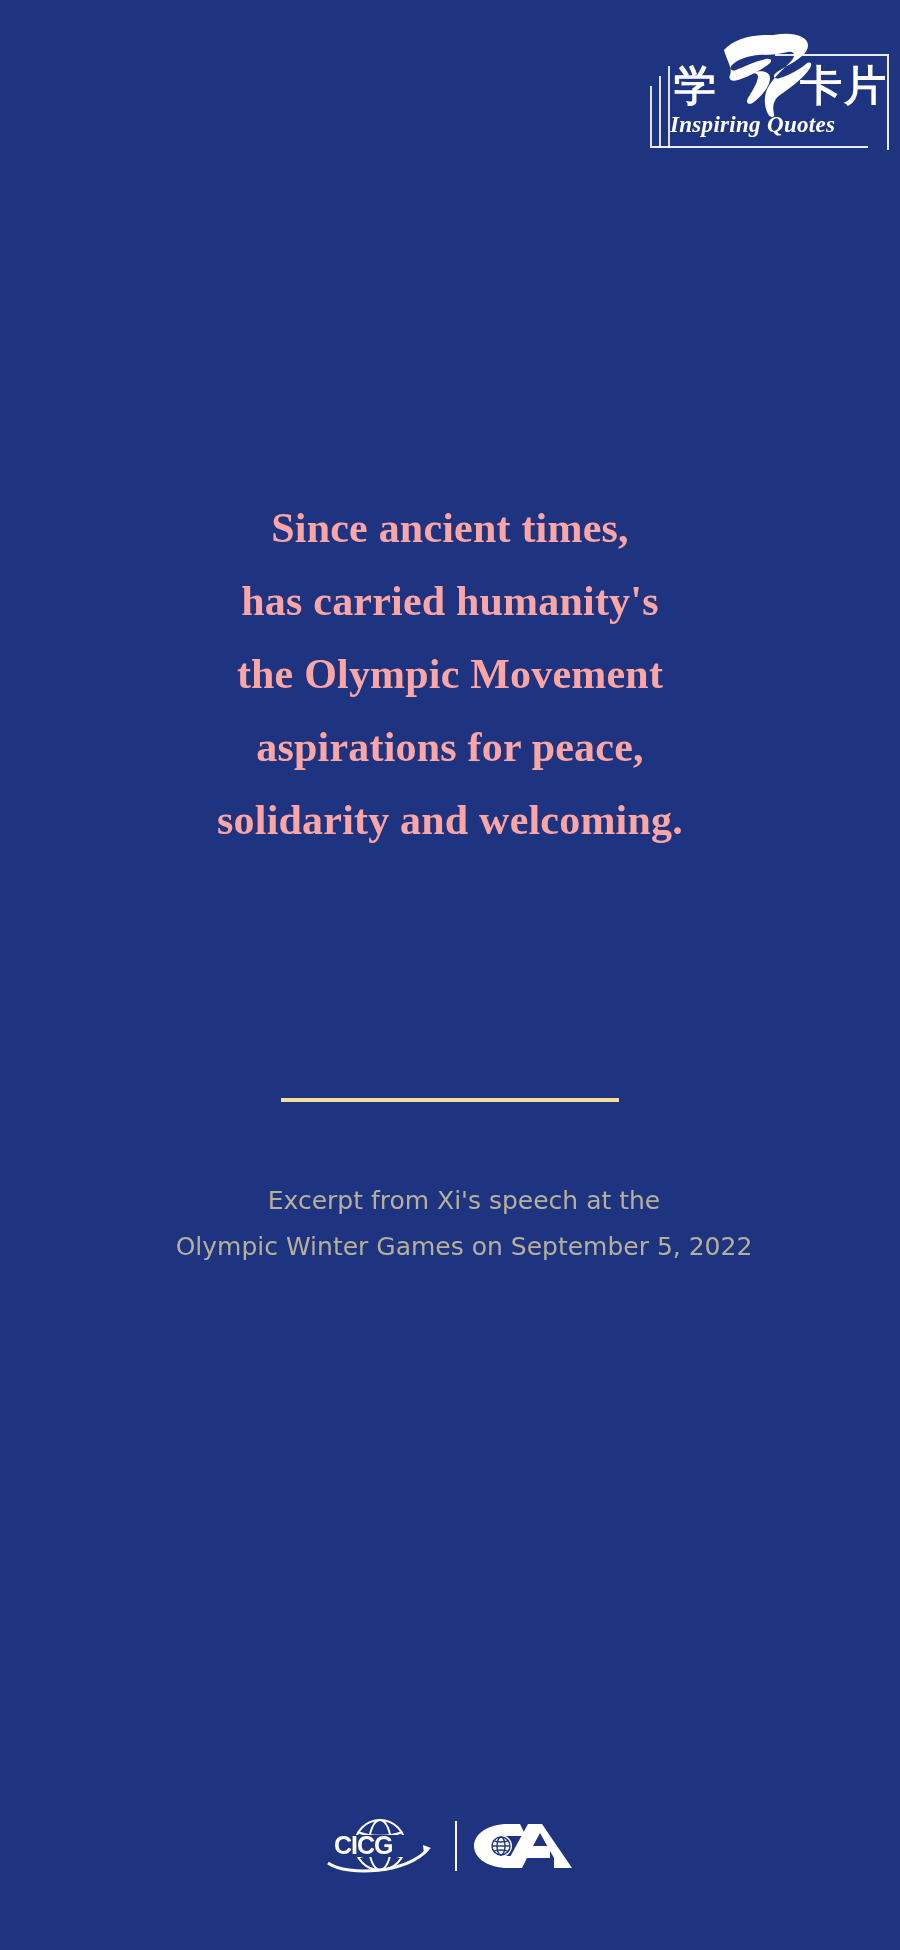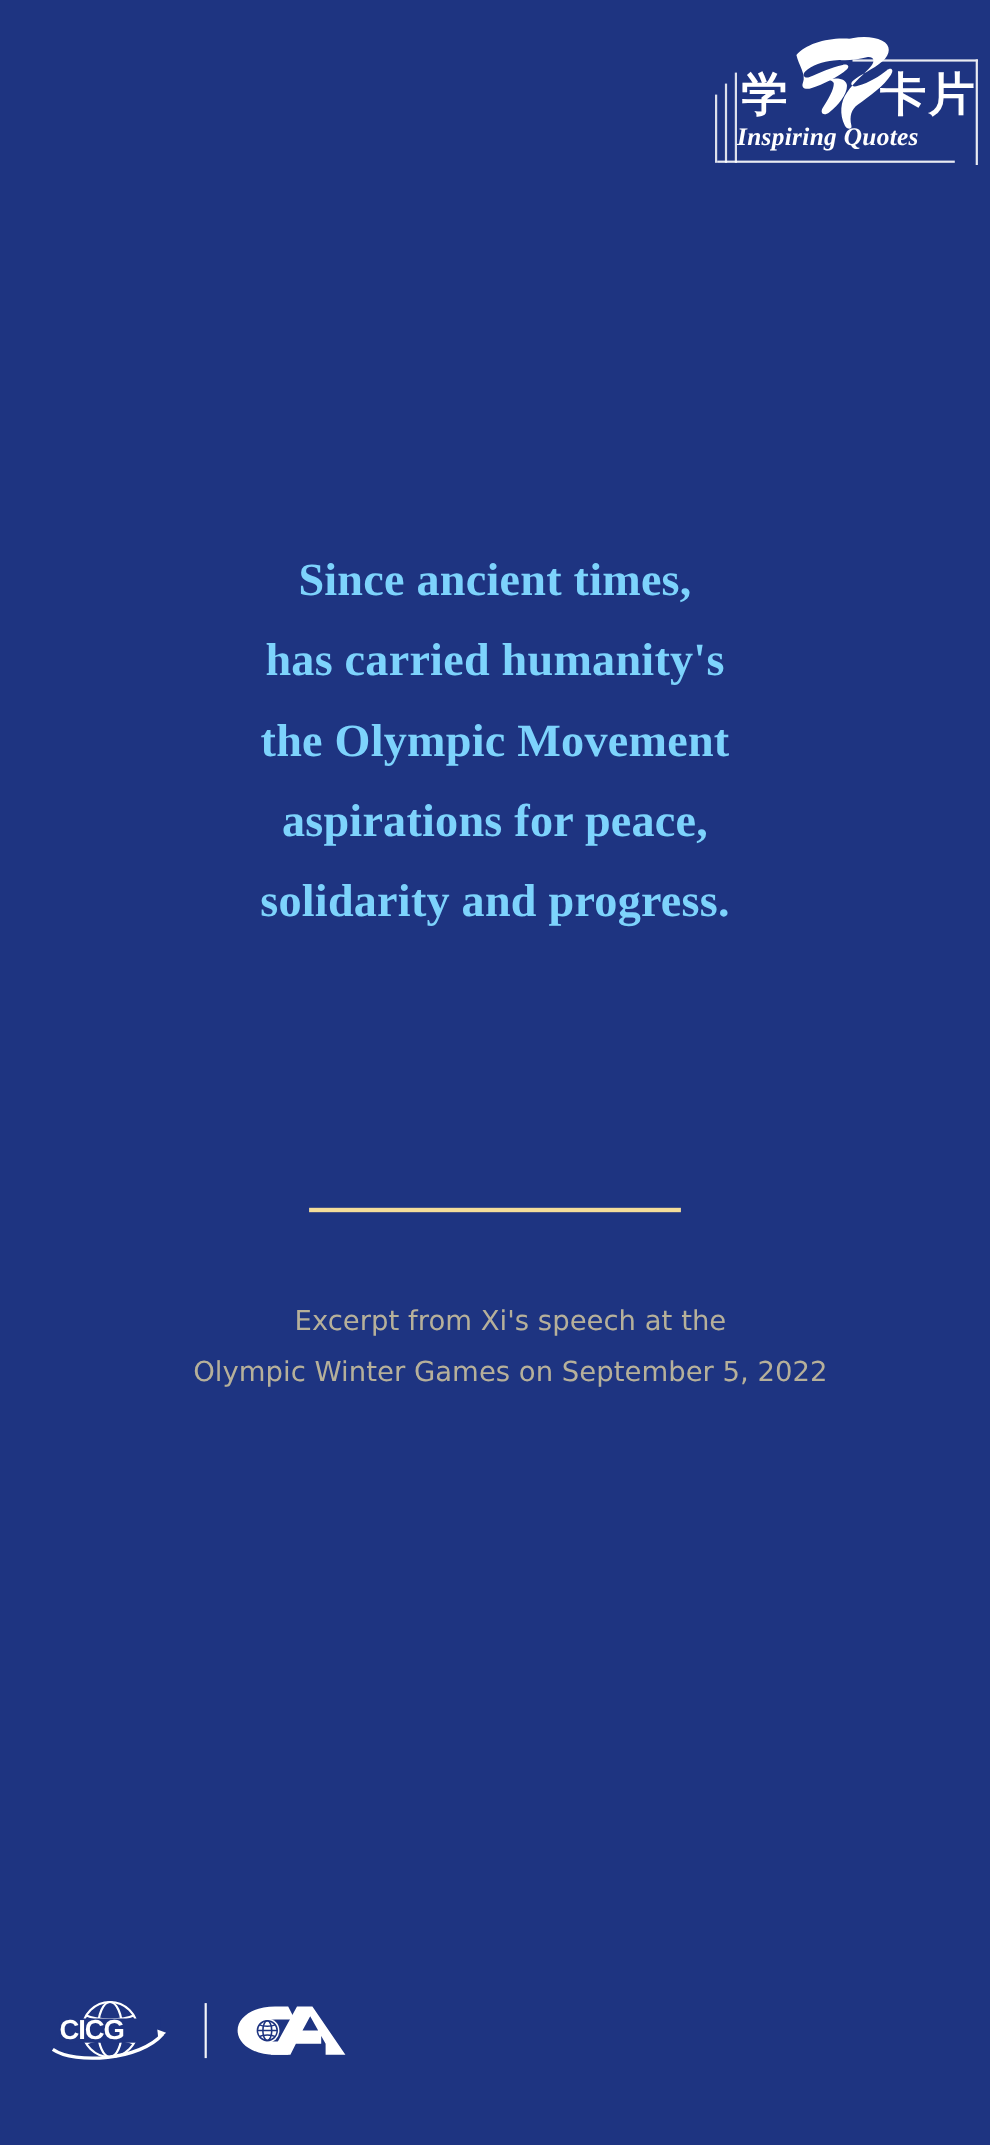--- a/index.html
+++ b/index.html
@@ -101,21 +101,21 @@
 
   
   .quote-block {
     position: absolute;
     left: 0;
     right: 0;
     top: 492px;
     text-align: center;
   }
   .quote-line {
-    color: #7dd3fc;
+    color: #fca5a5;
     font-family: "Liberation Serif", serif;
     font-weight: 700;
     font-size: 42px;
     line-height: 73px;
     letter-spacing: .2px;
     white-space: nowrap;
   }
 
   .quote-divider {
     position: absolute;
@@ -146,22 +146,22 @@
 
   
   .footer-logos {
     position: absolute;
     left: 0;
     right: 0;
     bottom: 72px;
     height: 64px;
     display: flex;
     align-items: center;
-    gap: 22px;
-    padding-left: 44px;
+    justify-content: center;
+    gap: 11px;
   }
   .footer-sep {
     width: 2px;
     height: 50px;
     background: #ffffff;
     opacity: .95;
   }
   .cicg-logo { width: 120px; height: 62px; display: block; }
   .ca-logo   { width: 108px; height: 52px; display: block; }
 </style>
@@ -194,21 +194,21 @@
   </div>
 
   <div class="brand-en">Inspiring Quotes</div>
 </div>
 
 <div class="quote-block">
   <div class="quote-line">Since ancient times,</div>
   <div class="quote-line">has carried humanity's</div>
   <div class="quote-line">the Olympic Movement</div>
   <div class="quote-line">aspirations for peace,</div>
-  <div class="quote-line">solidarity and progress.</div>
+  <div class="quote-line">solidarity and welcoming.</div>
 </div>
 
 <div class="quote-divider"></div>
 
 <div class="attribution">
   <div class="attribution-line">Excerpt from Xi's speech at the</div>
   <div class="attribution-line">Olympic Winter Games on September 5, 2022</div>
 </div>
 
 <div class="footer-logos">

